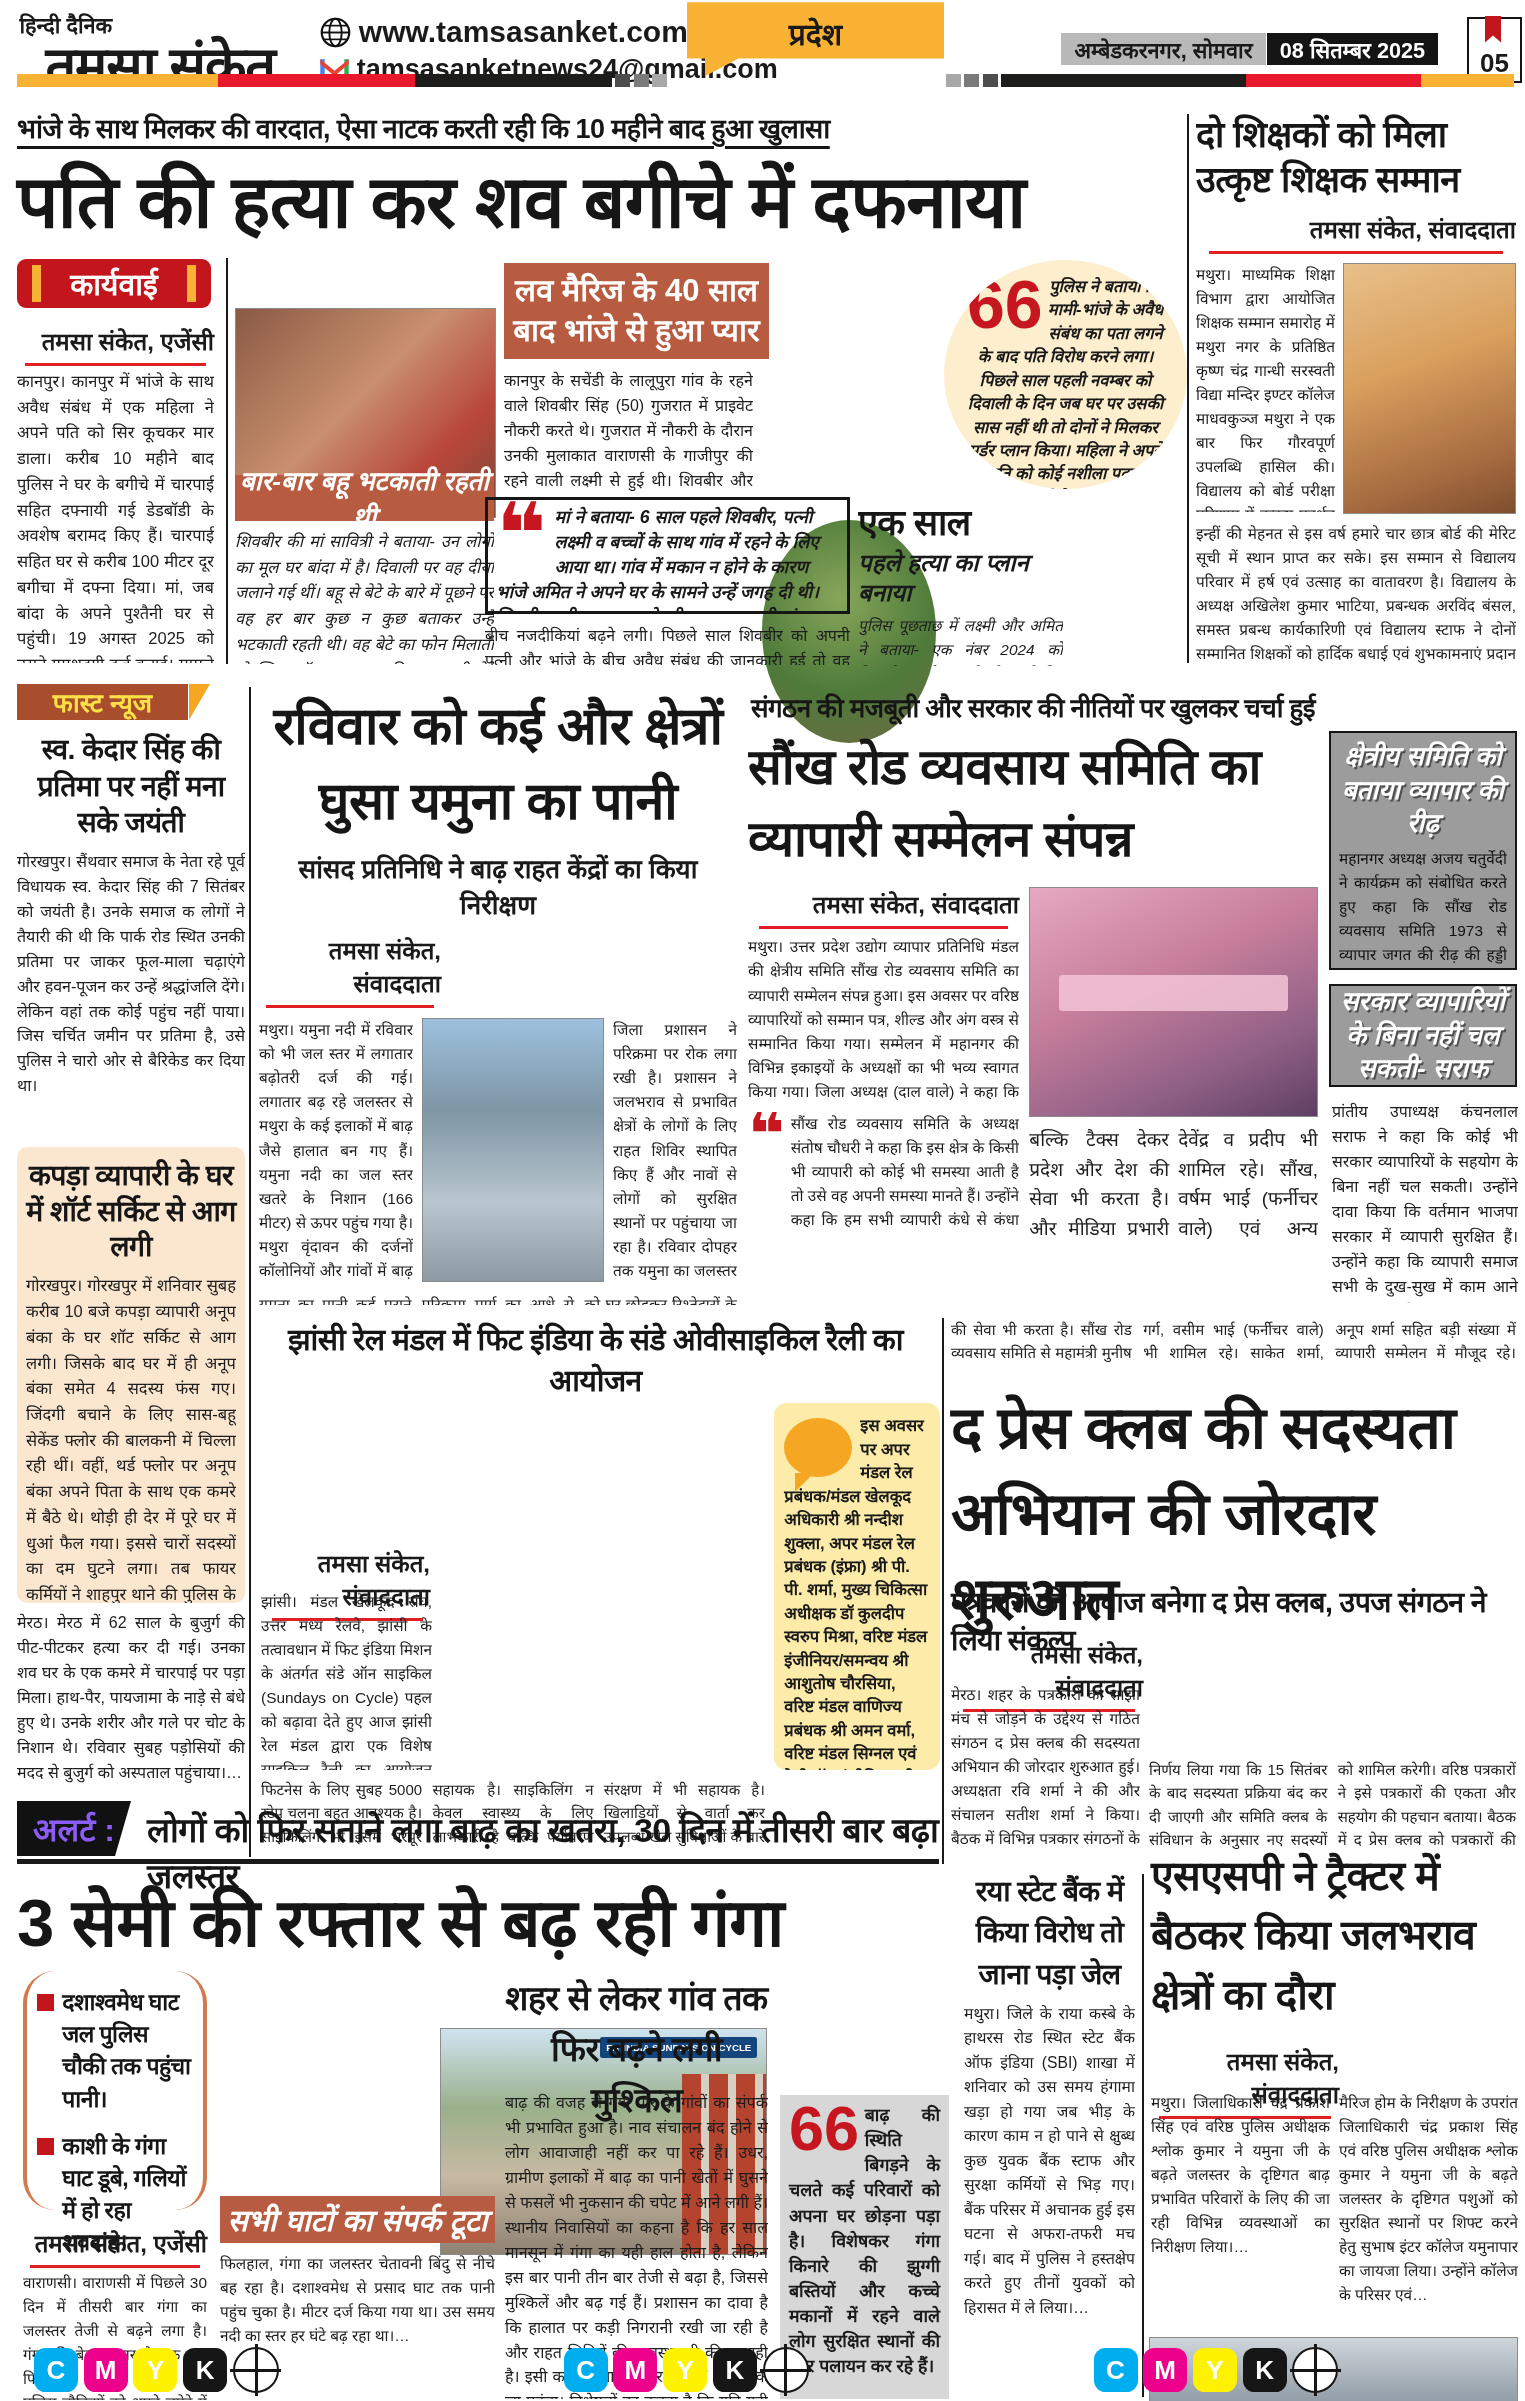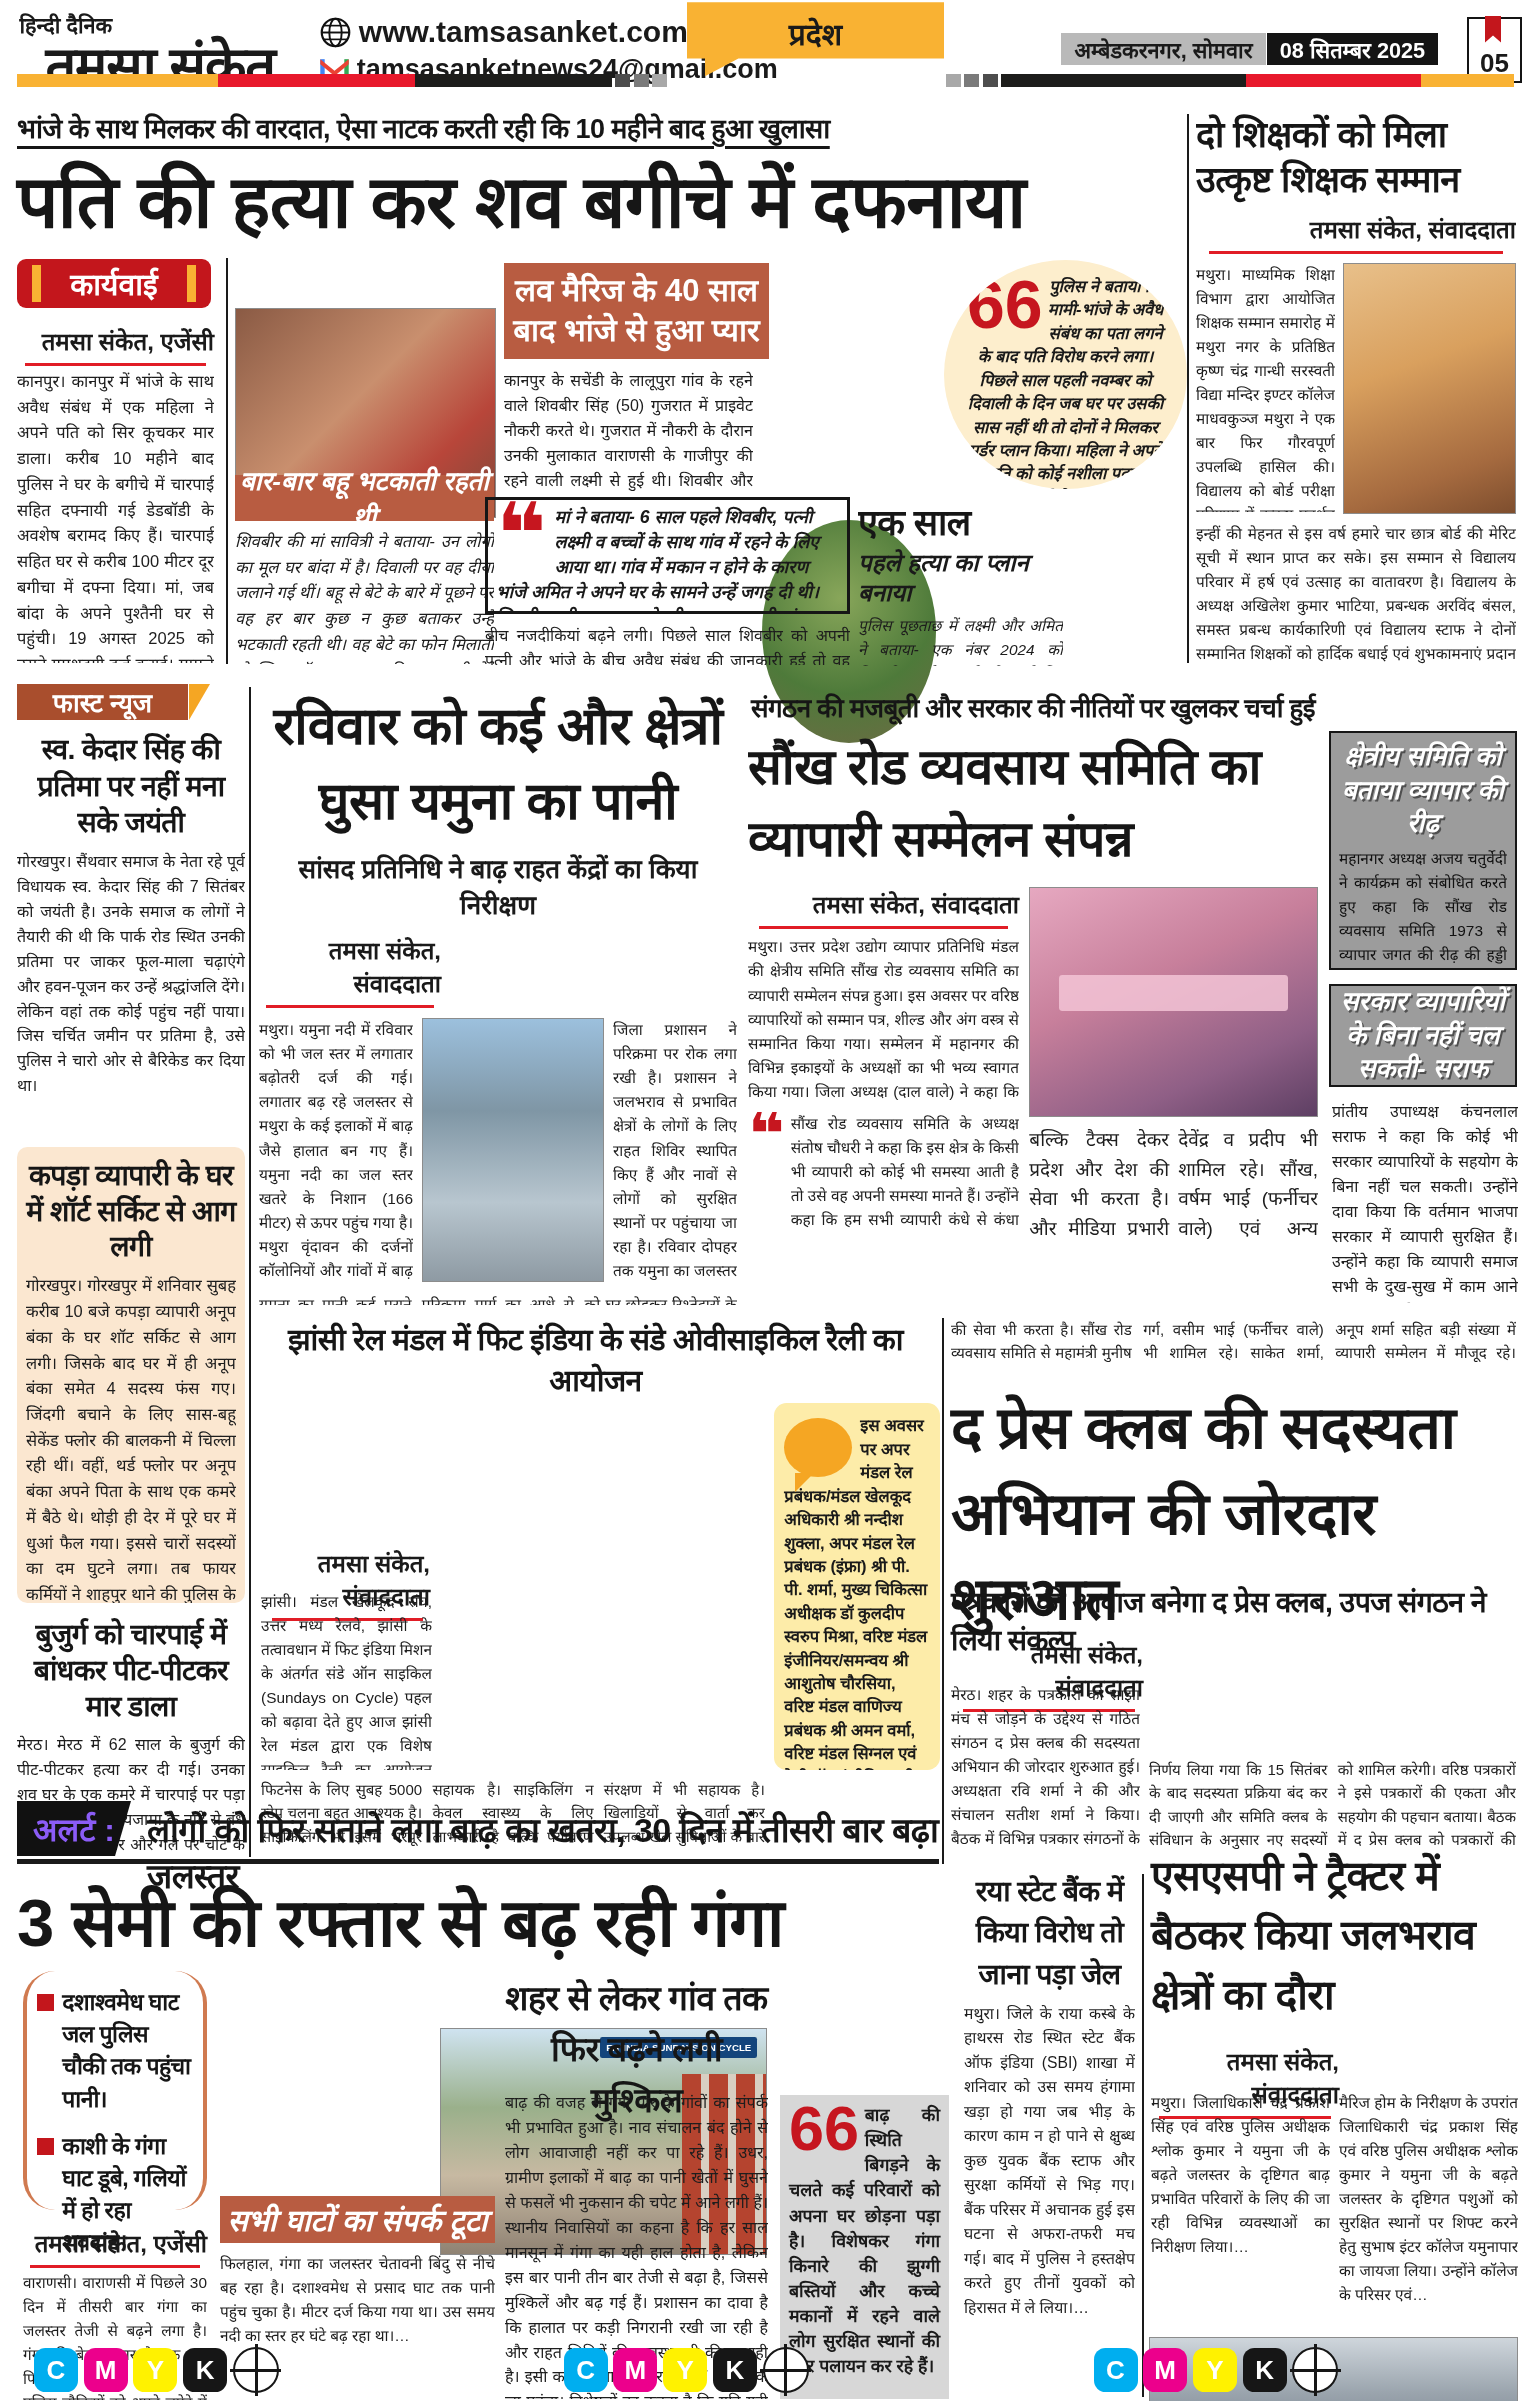--- a/index.html
+++ b/index.html
@@ -27,21 +27,21 @@
   .cmyk{width:44px;height:44px;border-radius:11.4px;display:flex;align-items:center;
         justify-content:center;color:#fff;font-weight:800;font-size:26px}
   .reg{width:42px;height:42px;border:2.9px solid #161616;border-radius:50%;position:relative;background:#fff}
   .reg:before,.reg:after{content:"";position:absolute;background:#161616}
   .reg:before{left:50%;top:-4.6px;bottom:-4.6px;width:2.9px;margin-left:-1.1px}
   .reg:after{top:50%;left:-4.6px;right:-4.6px;height:2.9px;margin-top:-1.1px}
   .badge-red{background:#c3161c;border-radius:9px;color:#fff;font-weight:800;
              display:flex;align-items:center;justify-content:center;position:relative}
   .badge-red:before,.badge-red:after{content:"";position:absolute;top:12%;bottom:12%;width:9px;background:#f9b233}
   .badge-red:before{left:15px}.badge-red:after{right:15px}
-  .fnbadge{background:#a94e2d;color:#ffffff;font-weight:800;display:flex;align-items:center;
+  .fnbadge{background:#a94e2d;color:#fde047;font-weight:800;display:flex;align-items:center;
            justify-content:center;position:relative}
   .fnbadge:after{content:"";position:absolute;right:-21.7px;top:0;border-left:21.7px solid #f5a623;
                  border-bottom:36px solid transparent}
   .alertbadge{background:#111;color:#8b5cf6;font-weight:800;display:flex;align-items:center;
               justify-content:center;clip-path:polygon(0 0,100% 0,86% 100%,0 100%)}
   .peach{background:#fbe7d0;border-radius:10.3px}
   .ylw{background:#fdeca9;border-radius:12.5px}
   .bubble{width:68px;height:59px;background:#f5a623;border-radius:50%;position:relative;float:left;margin:3.4px 8px 3.4px 0}
   .bubble:after{content:"";position:absolute;left:10.3px;bottom:-15px;border-top:19.4px solid #f5a623;
                 border-right:19.4px solid transparent}
@@ -186,21 +186,20 @@
   <div class="abs" style="left:17px;top:684px;width:228px;height:1180px;overflow:hidden">
     <div class="fnbadge" style="width:171px;height:36px;font-size:26px">
       <span>फास्ट न्यूज</span>
     </div>
     <div class="hd center" style="font-size:28.5px;line-height:1.28;margin-top:11.4px">स्व. केदार सिंह की प्रतिमा पर नहीं मना सके जयंती</div>
     <div class="bd" style="font-size:16px;margin-top:9px;height:285px">गोरखपुर। सैंथवार समाज के नेता रहे पूर्व विधायक स्व. केदार सिंह की 7 सितंबर को जयंती है। उनके समाज क लोगों ने तैयारी की थी कि पार्क रोड स्थित उनकी प्रतिमा पर जाकर फूल-माला चढ़ाएंगे और हवन-पूजन कर उन्हें श्रद्धांजलि देंगे। लेकिन वहां तक कोई पहुंच नहीं पाया। जिस चर्चित जमीन पर प्रतिमा है, उसे पुलिस ने चारो ओर से बैरिकेड कर दिया था।</div>
     <div class="peach" style="margin-top:12.5px;padding:10.3px 9px;height:456px;box-sizing:border-box;overflow:hidden">
       <div class="hd center" style="font-size:28.5px;line-height:1.26">कपड़ा व्यापारी के घर में शॉर्ट सर्किट से आग लगी</div>
       <div class="bd" style="font-size:16.5px;margin-top:8px">गोरखपुर। गोरखपुर में शनिवार सुबह करीब 10 बजे कपड़ा व्यापारी अनूप बंका के घर शॉट सर्किट से आग लगी। जिसके बाद घर में ही अनूप बंका समेत 4 सदस्य फंस गए। जिंदगी बचाने के लिए सास-बहू सेकेंड फ्लोर की बालकनी में चिल्ला रही थीं। वहीं, थर्ड फ्लोर पर अनूप बंका अपने पिता के साथ एक कमरे में बैठे थे। थोड़ी ही देर में पूरे घर में धुआं फैल गया। इससे चारों सदस्यों का दम घुटने लगा। तब फायर कर्मियों ने शाहपुर थाने की पुलिस के साथ ही जान जोखिम में डालकर रेस्क्यू शुरू किया। इसके बाद एक-एक कर परिवार के सभी सदस्यों को सुरक्षित बाहर निकाला। घर में 30 मिनट तक कैद रहने के बाद बाहर आने के बाद भी परिवार के चारो सदस्यों के चेहरे पर दहशत बनी हुई थी।</div>
     </div>
-    <div class="hd center" style="font-size:28.5px;line-height:1.26;margin-top:13.7px">बुजुर्ग को चारपाई में बांधकर पीट-पीटकर मार डाला</div>
     <div class="bd" style="font-size:16px;margin-top:8px;height:188px">मेरठ। मेरठ में 62 साल के बुजुर्ग की पीट-पीटकर हत्या कर दी गई। उनका शव घर के एक कमरे में चारपाई पर पड़ा मिला। हाथ-पैर, पायजामा के नाड़े से बंधे हुए थे। उनके शरीर और गले पर चोट के निशान थे। रविवार सुबह पड़ोसियों की मदद से बुजुर्ग को अस्पताल पहुंचाया।…</div>
   </div>
 
   <div class="abs" style="left:259px;top:689px;width:478px;height:616px;overflow:hidden">
     <div class="hd center" style="font-size:52px;line-height:1.45">रविवार को कई और क्षेत्रों घुसा यमुना का पानी</div>
     <div class="center" style="font-size:26px;font-weight:800;margin-top:10.3px">सांसद प्रतिनिधि ने बाढ़ राहत केंद्रों का किया निरीक्षण</div>
     <div class="bl" style="width:182px;margin-top:11.4px">
       <span>तमसा संकेत, संवाददाता</span>
       <span class="rule"></span>
     </div>

